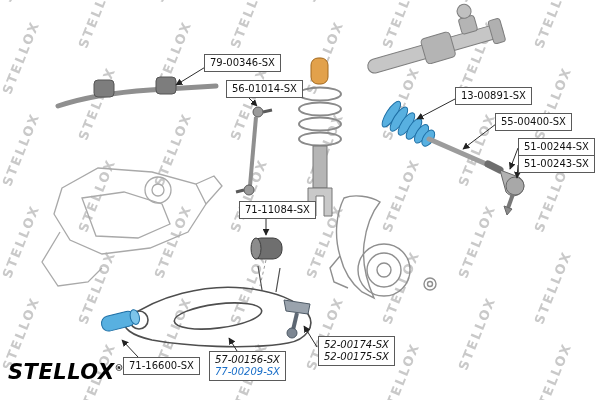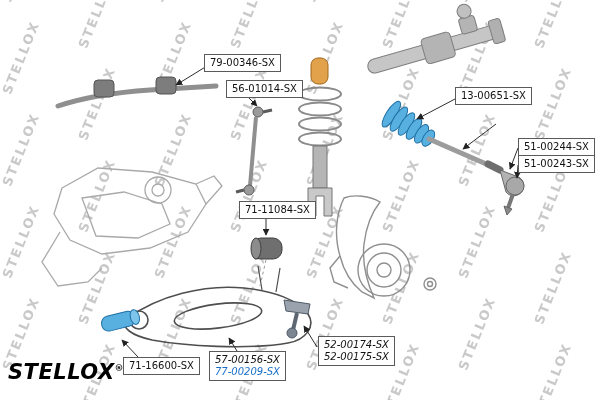--- a/index.html
+++ b/index.html
@@ -200,22 +200,23 @@
       <line x1="317" y1="347" x2="304" y2="326" marker-end="url(#arr)"></line>
       <line x1="138" y1="357" x2="122" y2="340" marker-end="url(#arr)"></line>
       <line x1="237" y1="351" x2="229" y2="338" marker-end="url(#arr)"></line>
     </g>
   </svg>
 
   <div class="label-box" style="left:204px; top:54px">79-00346-SX</div>
 
   <div class="label-box" style="left:226px; top:80px">56-01014-SX</div>
 
-  <div class="label-box" style="left:455px; top:87px">13-00651-SX</div>
-
+  <div class="label-box" style="left:455px; top:87px">13-00891-SX</div>
+
+  <div class="label-box" style="left:495px; top:113px">55-00400-SX</div>
 
   <div class="label-box" style="left:518px; top:138px">51-00244-SX</div>
 
   <div class="label-box" style="left:518px; top:155px">51-00243-SX</div>
 
   <div class="label-box" style="left:239px; top:201px">71-11084-SX</div>
 
   <div class="label-box" style="left:318px; top:336px">
     <span>52-00174-SX</span>
     <span>52-00175-SX</span>

